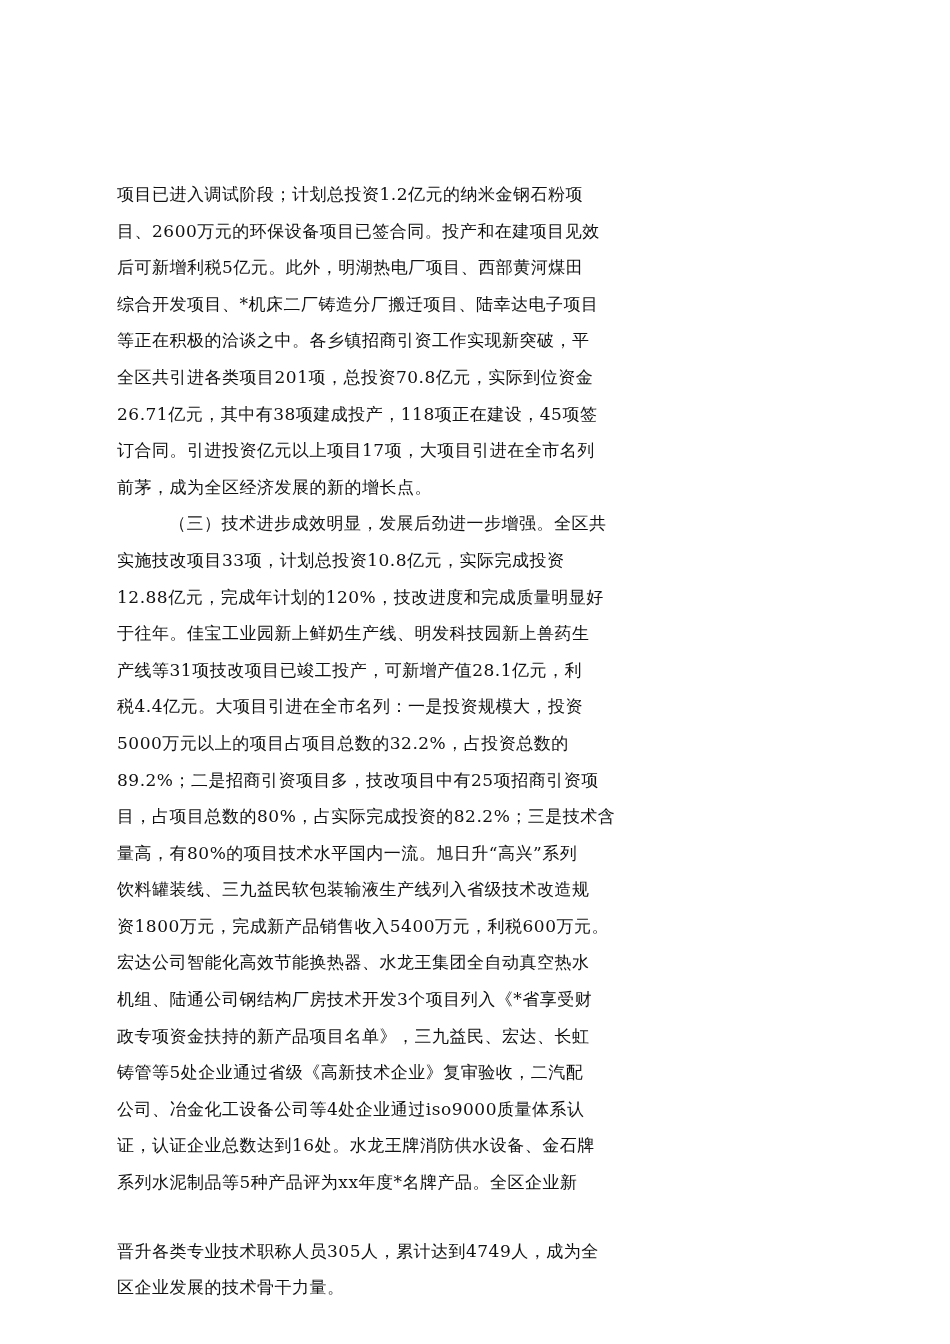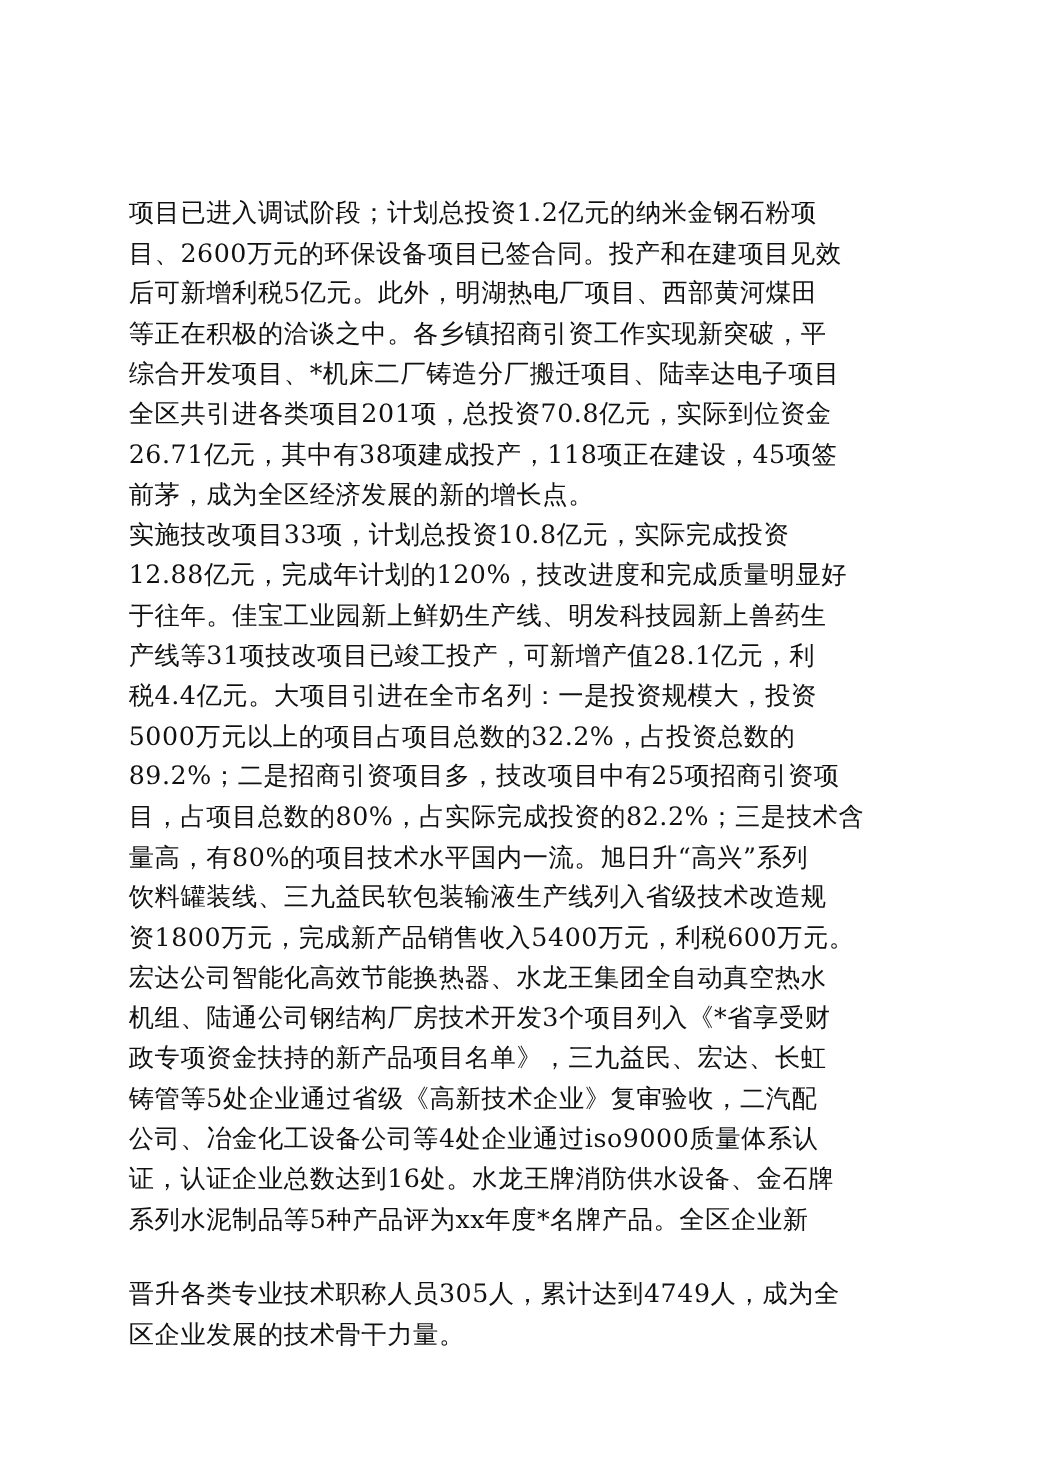--- a/index.html
+++ b/index.html
@@ -24,21 +24,21 @@
     }
     .body-text {
       position: absolute;
       left: 117px;
       top: 176px;
       width: 714px;
     }
     .line {
       height: 36.6px;
       line-height: 36.6px;
-      font-size: 23px;
+      font-size: 17px;
       white-space: nowrap;
       text-align: justify;
       text-align-last: justify;
       letter-spacing: 0.5px;
     }
     .line.last {
       text-align-last: left;
     }
     .line.indent {
       padding-left: 52px;
@@ -54,25 +54,27 @@
     }
   </style>
 </head>
 <body>
 
 <div class="page">
   <div class="body-text" id="body-text">
     <div class="line" style="letter-spacing: 0.5px; text-align-last: left;"><span style="white-space: nowrap;">项目已进入调试阶段；计划总投资1.2亿元的纳米金钢石粉项</span></div>
     <div class="line" style="letter-spacing: 0.5px; text-align-last: left;"><span style="white-space: nowrap;">目、2600万元的环保设备项目已签合同。投产和在建项目见效</span></div>
     <div class="line" style="letter-spacing: 0.5px; text-align-last: left;"><span style="white-space: nowrap;">后可新增利税5亿元。此外，明湖热电厂项目、西部黄河煤田</span></div>
+    <div class="line" style="letter-spacing: 0.5px; text-align-last: left;"><span style="white-space: nowrap;">综合开发项目、*机床二厂铸造分厂搬迁项目、陆幸达电子项目</span></div>
     <div class="line" style="letter-spacing: 0.5px; text-align-last: left;"><span style="white-space: nowrap;">等正在积极的洽谈之中。各乡镇招商引资工作实现新突破，平</span></div>
-    <div class="line" style="letter-spacing: 0.5px; text-align-last: left;"><span style="white-space: nowrap;">综合开发项目、*机床二厂铸造分厂搬迁项目、陆幸达电子项目</span></div>
     <div class="line" style="letter-spacing: 0.5px; text-align-last: left;"><span style="white-space: nowrap;">全区共引进各类项目201项，总投资70.8亿元，实际到位资金</span></div>
     <div class="line" style="letter-spacing: 0.5px; text-align-last: left;"><span style="white-space: nowrap;">26.71亿元，其中有38项建成投产，118项正在建设，45项签</span></div>
+    <div class="line" style="letter-spacing: 0.5px; text-align-last: left;"><span style="white-space: nowrap;">订合同。引进投资亿元以上项目17项，大项目引进在全市名列</span></div>
     <div class="line last">前茅，成为全区经济发展的新的增长点。</div>
+    <div class="line indent" style="letter-spacing: 0.5px; text-align-last: left;"><span style="white-space: nowrap;">（三）技术进步成效明显，发展后劲进一步增强。全区共</span></div>
     <div class="line" style="letter-spacing: 0.5px; text-align-last: left;"><span style="white-space: nowrap;">实施技改项目33项，计划总投资10.8亿元，实际完成投资</span></div>
     <div class="line" style="letter-spacing: 0.5px; text-align-last: left;"><span style="white-space: nowrap;">12.88亿元，完成年计划的120%，技改进度和完成质量明显好</span></div>
     <div class="line" style="letter-spacing: 0.5px; text-align-last: left;"><span style="white-space: nowrap;">于往年。佳宝工业园新上鲜奶生产线、明发科技园新上兽药生</span></div>
     <div class="line" style="letter-spacing: 0.5px; text-align-last: left;"><span style="white-space: nowrap;">产线等31项技改项目已竣工投产，可新增产值28.1亿元，利</span></div>
     <div class="line" style="letter-spacing: 0.5px; text-align-last: left;"><span style="white-space: nowrap;">税4.4亿元。大项目引进在全市名列：一是投资规模大，投资</span></div>
     <div class="line" style="letter-spacing: 0.5px; text-align-last: left;"><span style="white-space: nowrap;">5000万元以上的项目占项目总数的32.2%，占投资总数的</span></div>
     <div class="line" style="letter-spacing: 0.5px; text-align-last: left;"><span style="white-space: nowrap;">89.2%；二是招商引资项目多，技改项目中有25项招商引资项</span></div>
     <div class="line" style="letter-spacing: 0.5px; text-align-last: left;"><span style="white-space: nowrap;">目，占项目总数的80%，占实际完成投资的82.2%；三是技术含</span></div>
     <div class="line" style="letter-spacing: 0.5px; text-align-last: left;"><span style="white-space: nowrap;">量高，有80%的项目技术水平国内一流。旭日升“高兴”系列</span></div>
     <div class="line" style="letter-spacing: 0.5px; text-align-last: left;"><span style="white-space: nowrap;">饮料罐装线、三九益民软包装输液生产线列入省级技术改造规</span></div>

